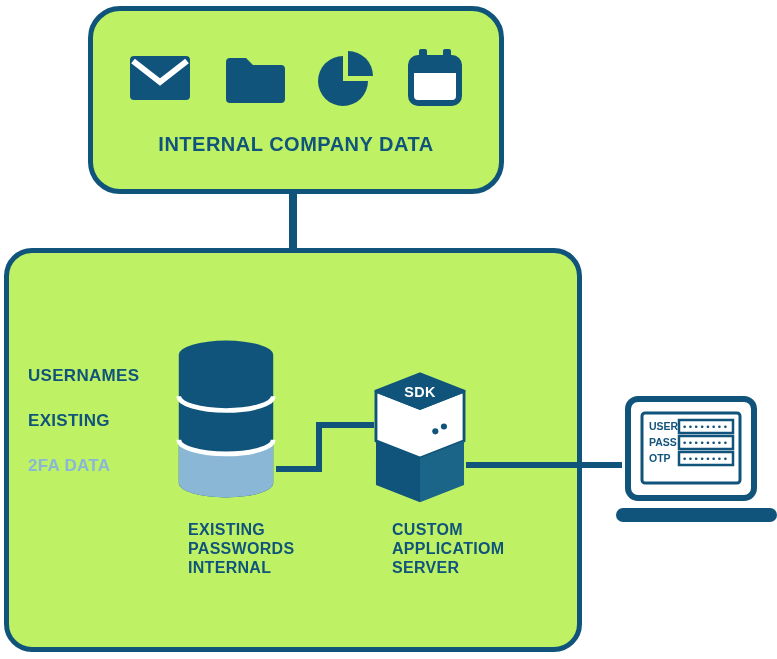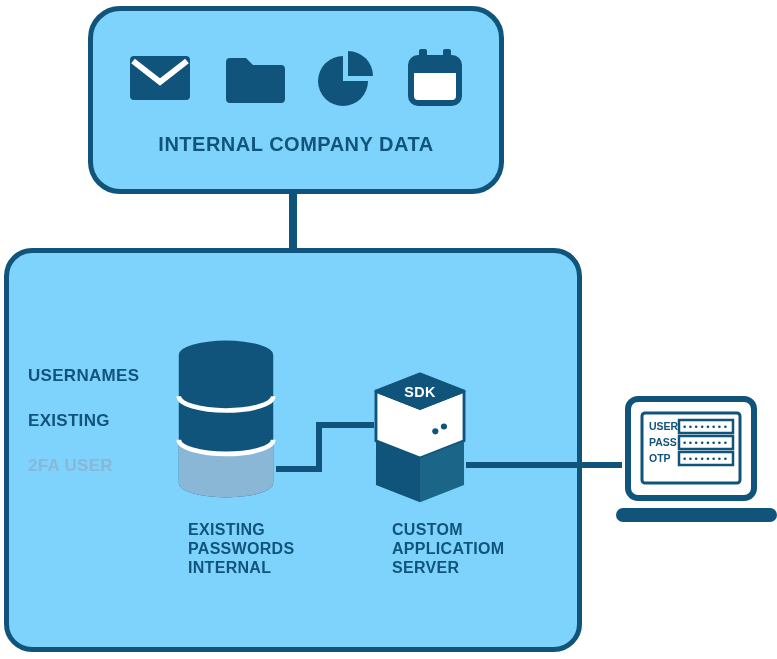--- a/index.html
+++ b/index.html
@@ -6,21 +6,21 @@
     --dark:#11547b;
     --mid:#1b6589;
     --light:#8ab7d6;
   }
   html,body{margin:0;padding:0;background:#ffffff;}
   .canvas{
     position:relative;width:777px;height:659px;background:#ffffff;overflow:hidden;
     font-family:"Liberation Sans","DejaVu Sans",sans-serif;
   }
   .box{
-    position:absolute;box-sizing:border-box;background:#7dd3fc;
+    position:absolute;box-sizing:border-box;background:#bef264;
     border:5px solid var(--dark);border-radius:28px;
   }
   .conn{position:absolute;background:var(--dark);}
   .icon-row{display:flex;justify-content:center;align-items:center;gap:32px;margin-top:38px;}
   .top-title{
     text-align:center;margin-top:26px;font-size:20px;font-weight:bold;
     color:var(--dark);letter-spacing:0.5px;
   }
   .side-labels{
     position:absolute;left:28px;top:366px;width:142px;text-align:left;
@@ -74,21 +74,21 @@
     <div class="top-title">INTERNAL COMPANY DATA</div>
   </div>
 
   <div class="conn" style="left:289px;top:192px;width:8px;height:60px;"></div>
 
   <div class="box" style="left:4px;top:248px;width:578px;height:404px;"></div>
 
   <div class="side-labels">
     <div class="row">USERNAMES</div>
     <div class="row">EXISTING</div>
-    <div class="row light">2FA USER</div>
+    <div class="row light">2FA DATA</div>
   </div>
 
   <svg class="abs" style="left:174px;top:334px;" width="104" height="170" viewBox="0 0 110 180">
     <path d="M5 22 A50 15 0 0 1 105 22 L105 158 A50 15 0 0 1 5 158 Z" class="f-dark"></path>
     <path d="M5 112 A50 15 0 0 0 105 112 L105 158 A50 15 0 0 1 5 158 Z" class="f-light"></path>
     <path d="M5 66 A50 15 0 0 0 105 66" class="no-fill s-white" stroke-width="5"></path>
     <path d="M5 112 A50 15 0 0 0 105 112" class="no-fill s-white" stroke-width="5"></path>
   </svg>
 
   <div class="caption" style="left:188px;top:520px;">

